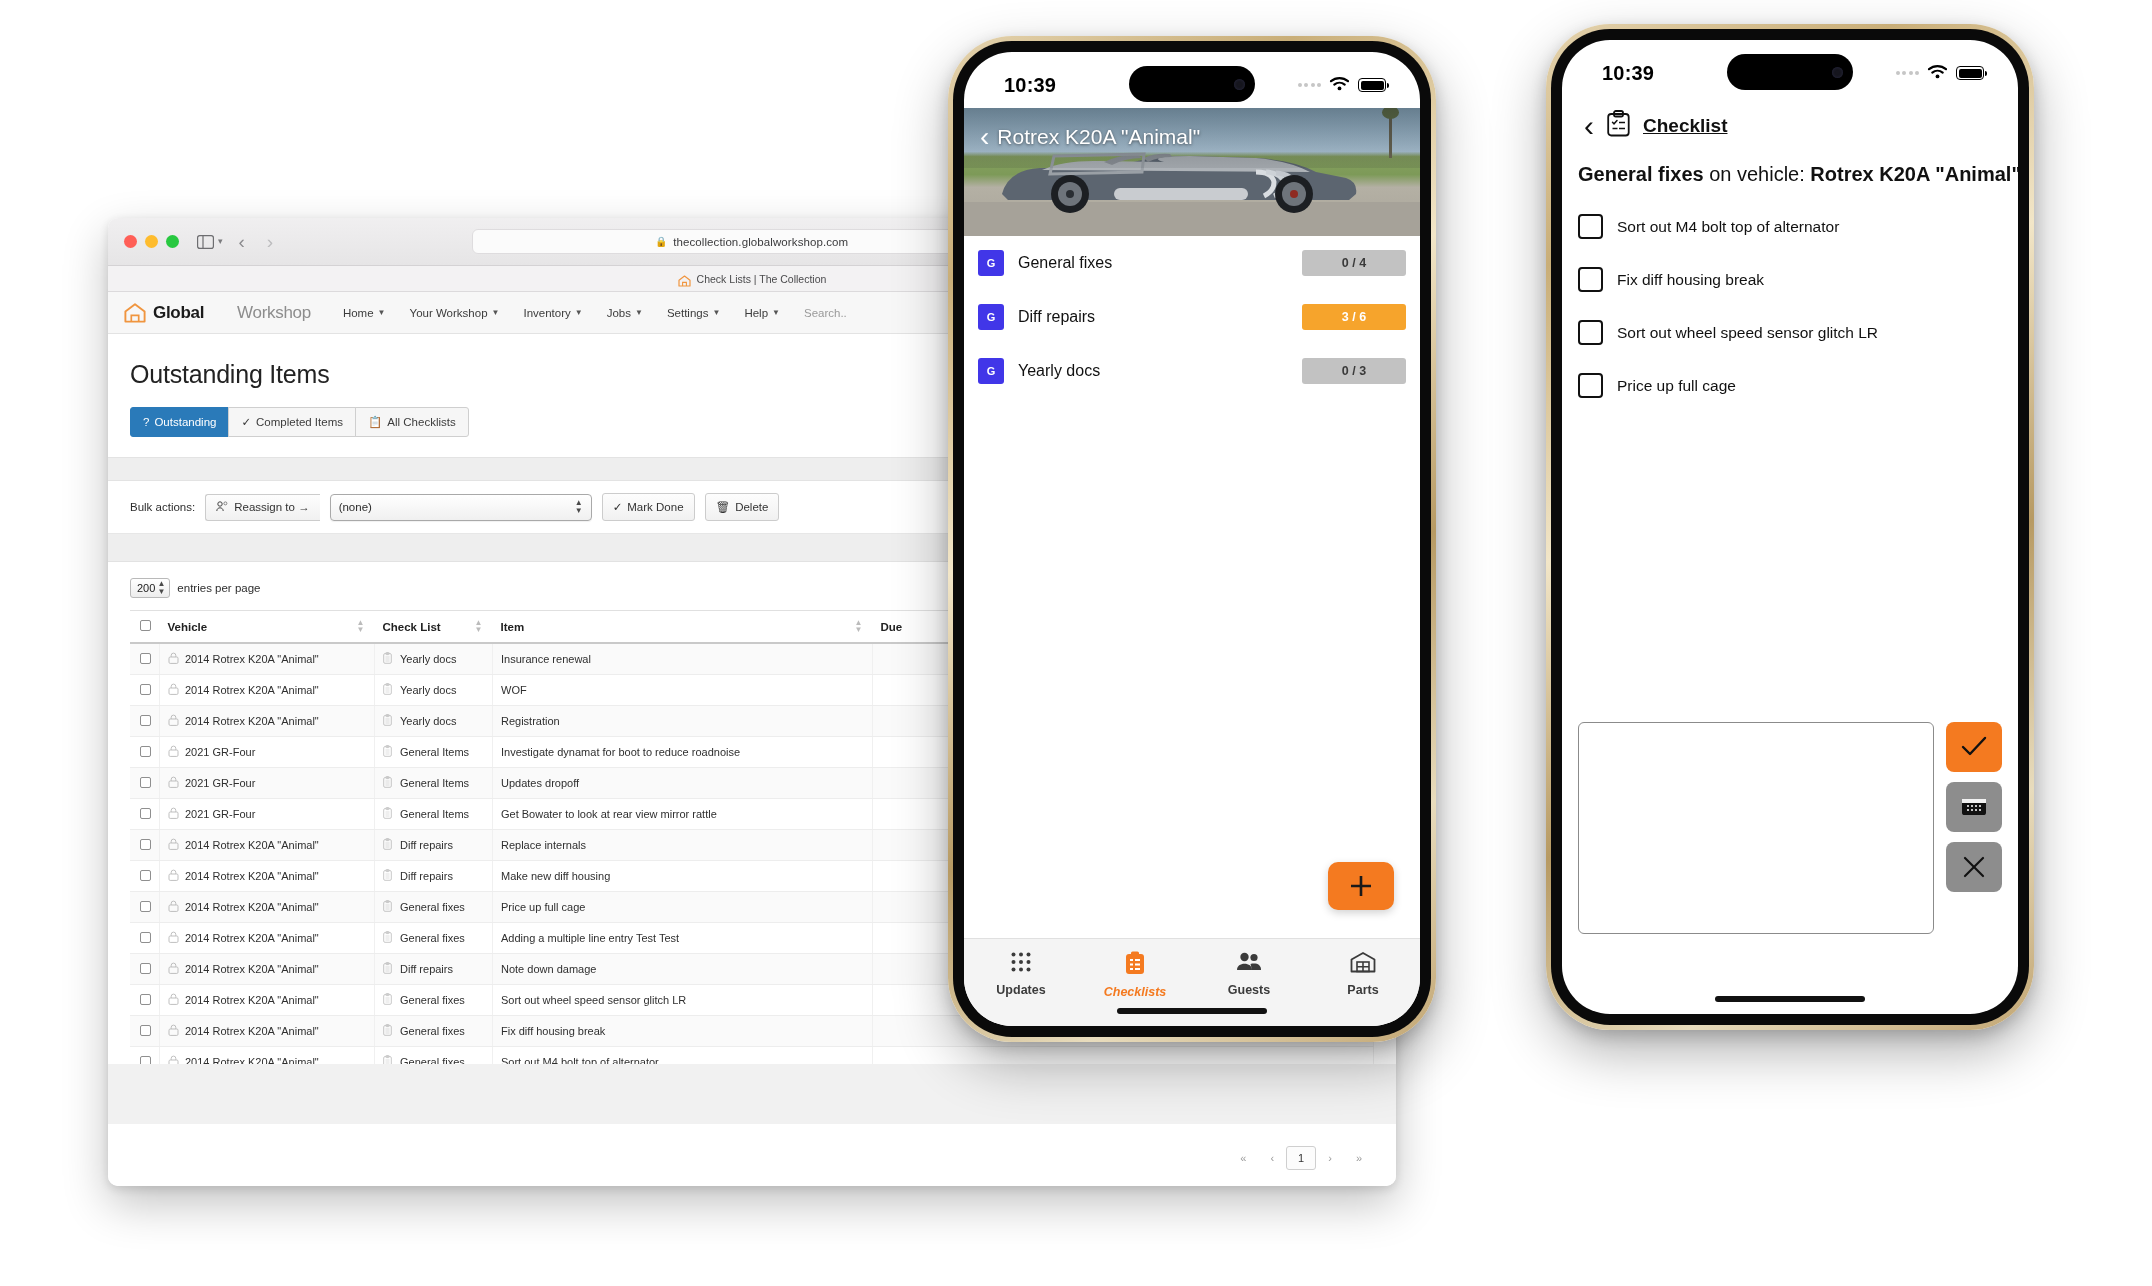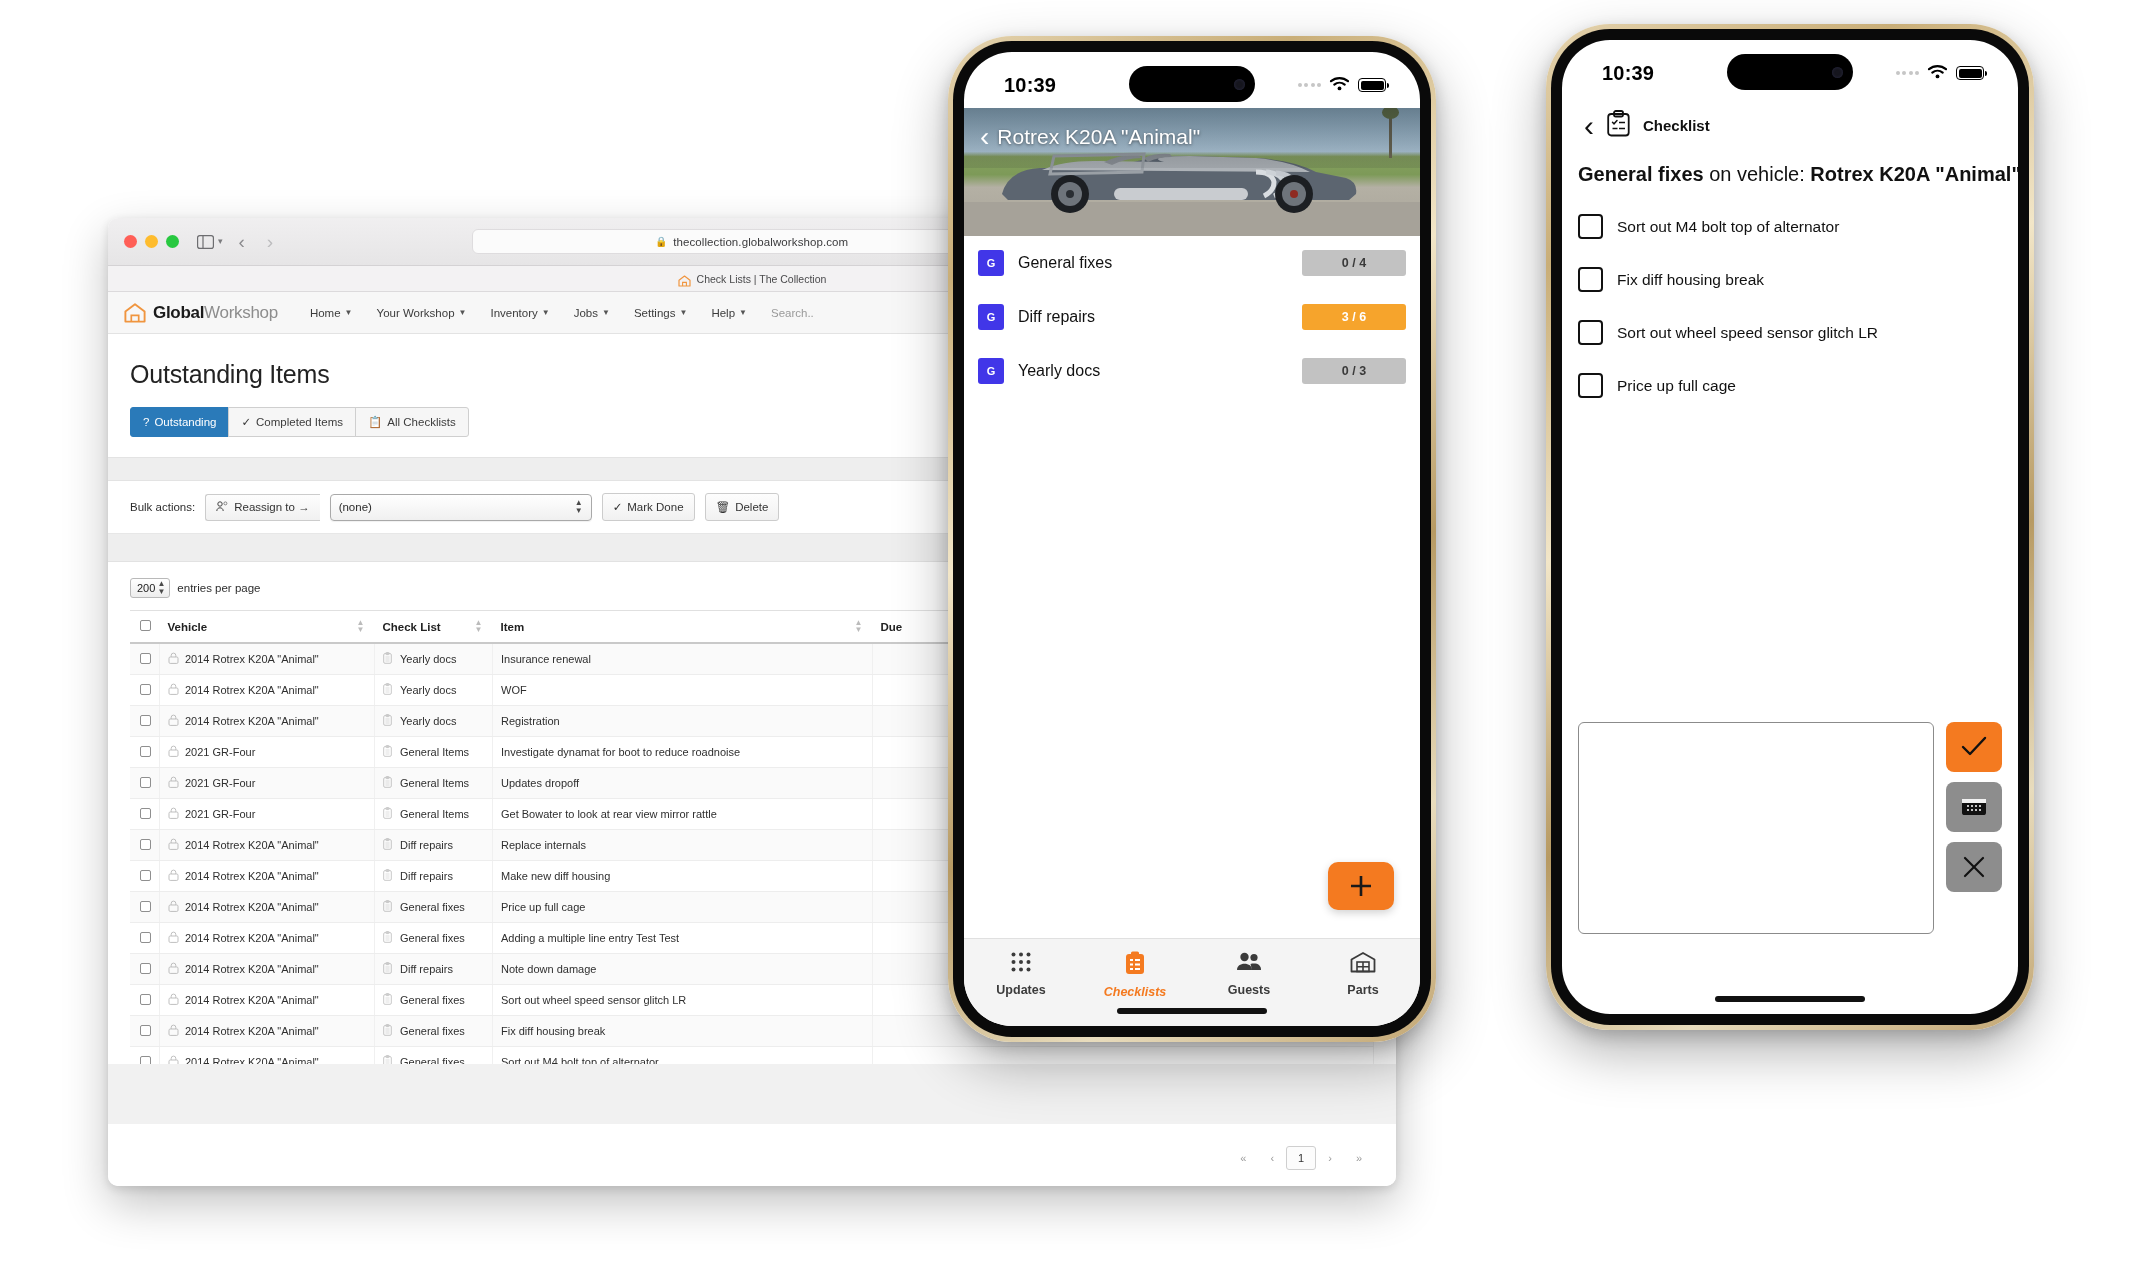--- a/index.html
+++ b/index.html
@@ -64,21 +64,21 @@
   .app-nav {
     height: 42px; background: #f7f7f7;
     border-bottom: 1px solid #e3e3e3;
     display: flex; align-items: center; padding: 0 16px;
     gap: 4px;
   }
   .brand { display: flex; align-items: center; gap: 7px; margin-right: 18px; }
   .brand-logo { width: 22px; height: 20px; }
   .brand-text { font-size: 17px; letter-spacing: -.3px; }
   .brand-text b { color:#1b1b1b; font-weight: 700; }
-  .brand-text span { color:#8d8d8d; font-weight: 400; }
+  .brand-text span { color:#8d8d8d; font-weight: 400; margin-left: 33px; }
   .nav-link {
     font-size: 11.5px; color: #3c3c3c; padding: 6px 10px;
     display:flex; align-items:center; gap:4px; white-space: nowrap;
   }
   .nav-link .cv { font-size: 8px; color:#555; }
   .nav-search { font-size: 11.5px; color: #9a9a9a; padding: 6px 10px; }
 
   
   .page-body { background:#fff; padding: 0 0 0 0; height: calc(100% - 116px); position: relative; }
   .page-title { font-size: 25px; color:#222; font-weight: 400; padding: 26px 22px 0 22px; letter-spacing:-.2px; }
@@ -269,21 +269,21 @@
   .tb-label { font-size: 12.5px; color:#3b3b3b; font-weight: 600; }
   .tb-item.active .tb-label { color:#f47a20;font-style:italic; }
   .home-indicator {
     position:absolute; bottom: 12px; left:50%; transform:translateX(-50%);
     width: 150px; height: 6px; border-radius: 4px; background:#111;
   }
 
   
   .rp-header { display:flex; align-items:center; gap: 12px; padding: 14px 22px 0 22px; }
   .rp-back { font-size: 30px; font-weight: 300; color:#111; line-height: 1; }
-  .rp-title { font-size: 15px; font-weight: 700; color:#111; }
+  .rp-title { font-size: 19px; font-weight: 700; color:#111;text-decoration:underline; }
   .rp-sub { font-size: 20px; color:#111; padding: 22px 16px 0 16px; white-space: nowrap; }
   .rp-sub b { font-weight: 700; }
   .rp-list { padding: 14px 16px 0 16px; }
   .rp-item { display:flex; align-items:center; gap: 14px; height: 53px; }
   .rp-box { width: 25px; height: 25px; border: 2.5px solid #111; border-radius: 4px; background:#fff; flex:none; }
   .rp-text { font-size: 15.5px; color:#111; }
 
   .rp-compose {
     position:absolute; left: 16px; right: 16px; bottom: 80px;
     display:flex; gap: 12px; align-items: flex-start;

